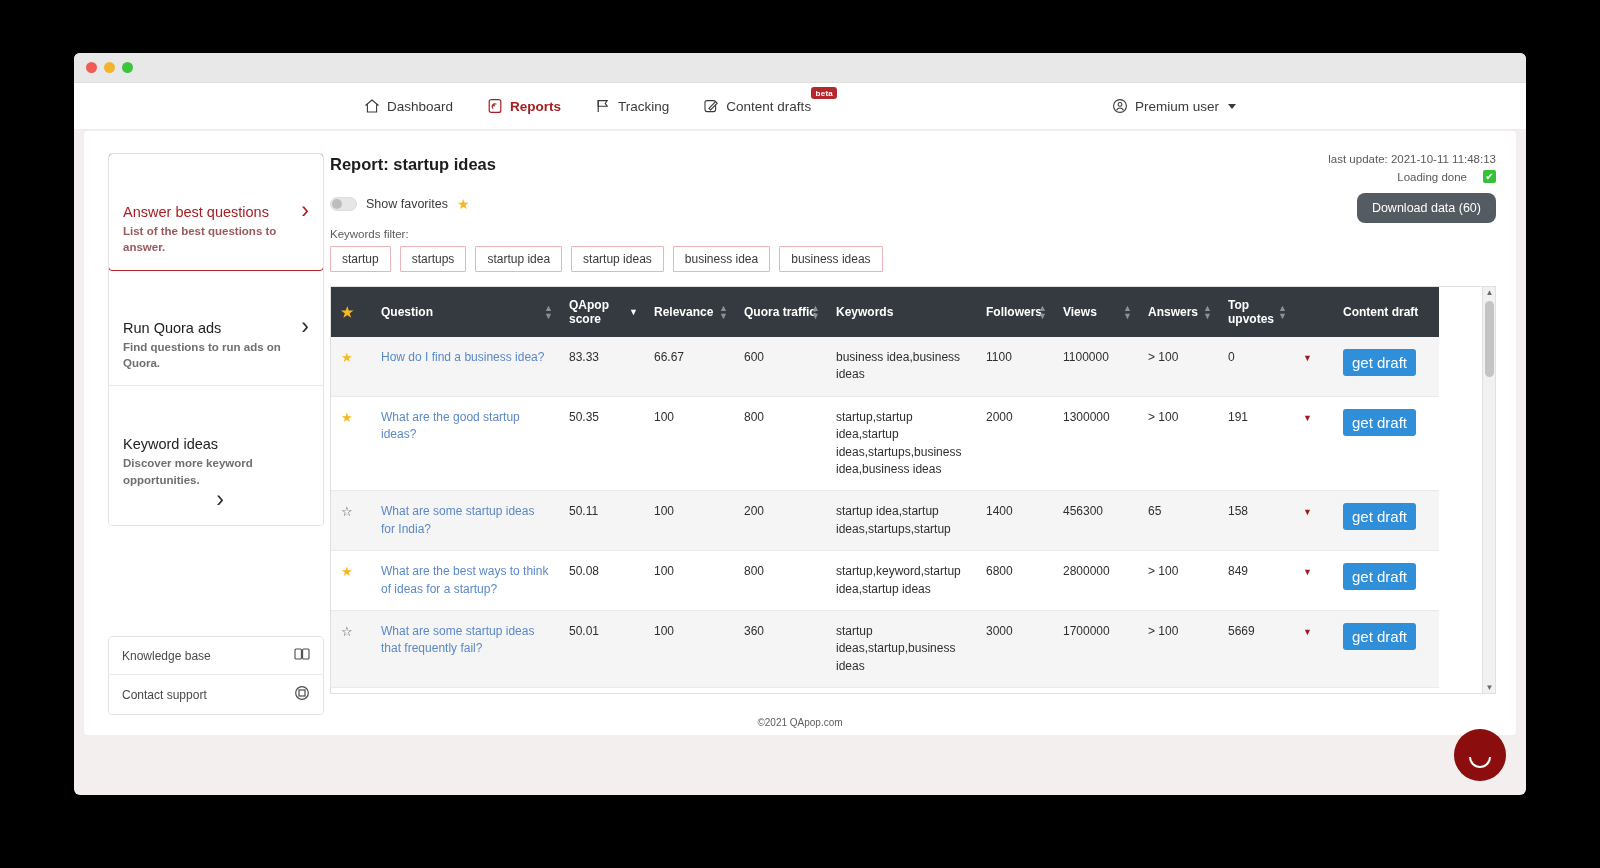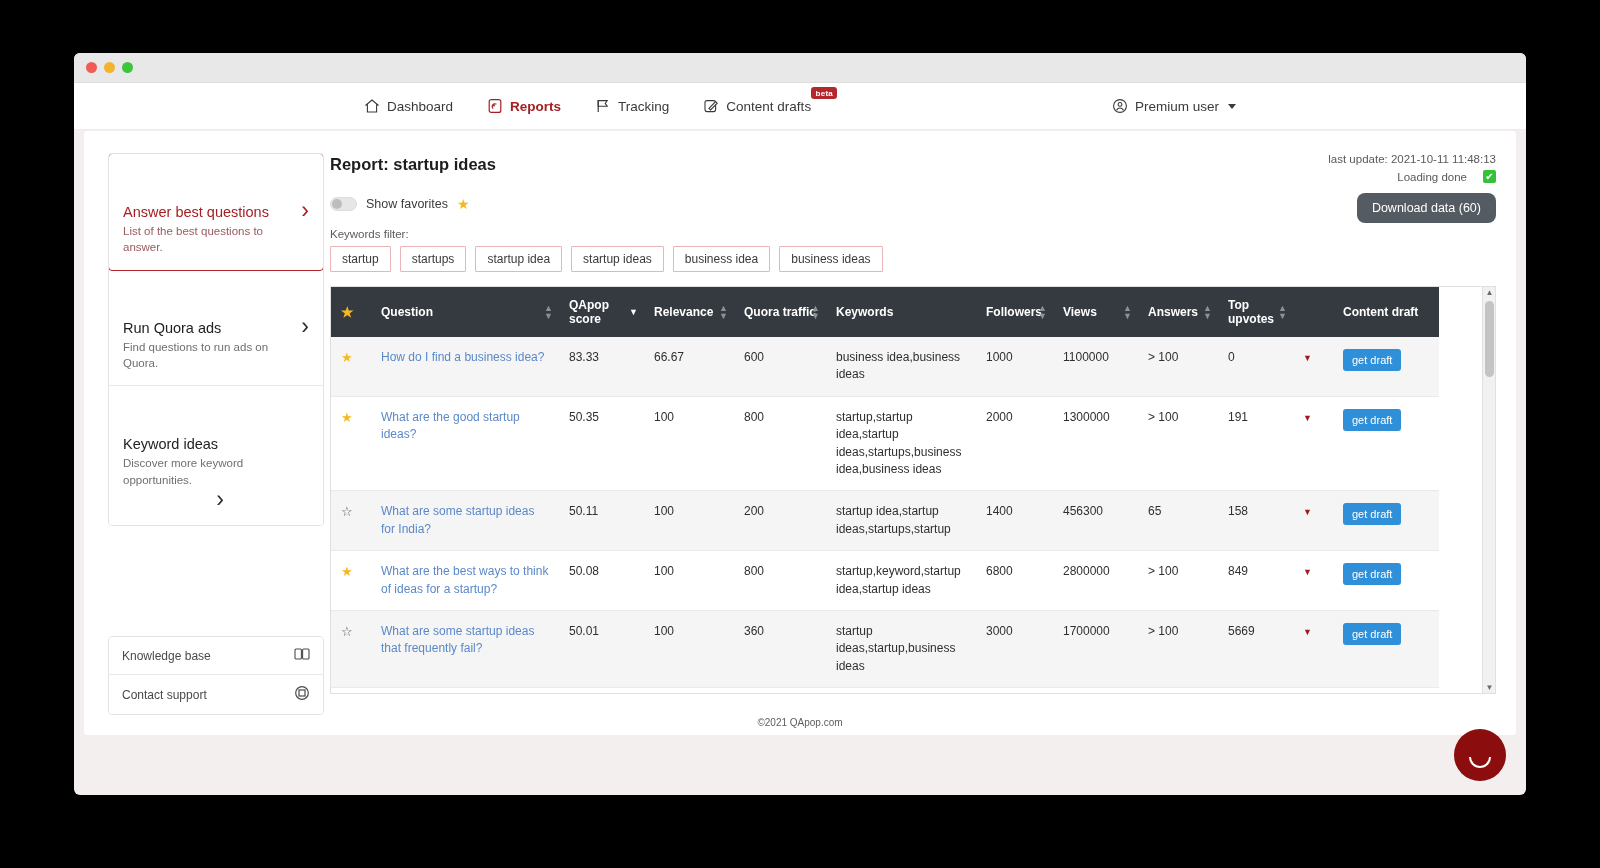--- a/index.html
+++ b/index.html
@@ -67,21 +67,21 @@
     padding:12px 14px 14px 14px; border-bottom:1px solid #e8e8e8;
     display:flex; align-items:center; cursor:pointer; background:#fff;
   }
   .side-card:last-child { border-bottom:none;flex-direction:column; }
   .side-card.selected {
     border:1px solid #b3282d; margin:-1px; border-radius:4px; position:relative; z-index:2;
   }
   .side-card .txt { flex:1;margin-top:38px; }
   .side-card .title { font-size:14.5px; color:#222; margin-bottom:3px; font-weight:500; }
   .side-card.selected .title { color:#a41e22; }
-  .side-card .desc { font-size:11.5px; color:#6f6f6f; line-height:1.42; }
+  .side-card .desc { font-size:11.5px; color:#6f6f6f; line-height:1.42;font-weight:bold; }
   .side-card.selected .desc { color:#9a5a5c; }
   .chev { font-size:23px; color:#2d2d2d; line-height:1; margin-left:8px; font-weight:300;}
   .side-card.selected .chev { color:#a41e22; }
 
   .bottom-links {
     position:absolute; left:24px; right:0; bottom:20px;
     border:1px solid #e3e3e3; border-radius:4px; overflow:hidden;
   }
   .blink {
     display:flex; align-items:center; justify-content:space-between;
@@ -135,21 +135,21 @@
     vertical-align:top; line-height:1.45; border-bottom:1px solid #eaeaea;
   }
   tbody tr.odd td { background:#f5f5f5; }
   tbody tr.even td { background:#ffffff; }
   td.q a { color:#5b88c9; text-decoration:none; cursor:pointer;text-align:right;}
   .star-on { color:#f5b820; font-size:13px; }
   .star-off { color:#5a5a5a; font-size:13px; }
   .tri { color:#9e1b1b; font-size:9px; }
   .draft-btn {
     background:#2f8fd8; color:#fff; border:none; border-radius:3px;
-    font-size:11px; padding:5px 9px; cursor:pointer;
+    font-size:15px; padding:5px 9px; cursor:pointer;
     font-family:"Liberation Sans", sans-serif;
   }
   .vscroll {
     position:absolute; right:0; top:0; width:13px; height:100%;
     background:#f1f1f1; border-left:1px solid #e0e0e0;
   }
   .vscroll .thumb { position:absolute; left:2px; top:1px; width:9px; height:76px; background:#c4c4c4; border-radius:5px;}
   .vs-arrow { position:absolute; left:0; width:13px; text-align:center; font-size:8px; color:#6b6b6b;}
 
   
@@ -350,21 +350,21 @@
             </tr>
           </thead>
           <tbody>
               <tr class="odd">
                 <td><span class="star-on">★</span></td>
                 <td class="q"><a>How do I find a business idea?</a></td>
                 <td>83.33</td>
                 <td>66.67</td>
                 <td>600</td>
                 <td>business idea,business ideas</td>
-                <td>1000</td>
+                <td>1100</td>
                 <td>1100000</td>
                 <td>&gt; 100</td>
                 <td>0</td>
                 <td><span class="tri">▼</span></td>
                 <td><button class="draft-btn">get draft</button></td>
               </tr>
               <tr class="even">
                 <td><span class="star-on">★</span></td>
                 <td class="q"><a>What are the good startup ideas?</a></td>
                 <td>50.35</td>

